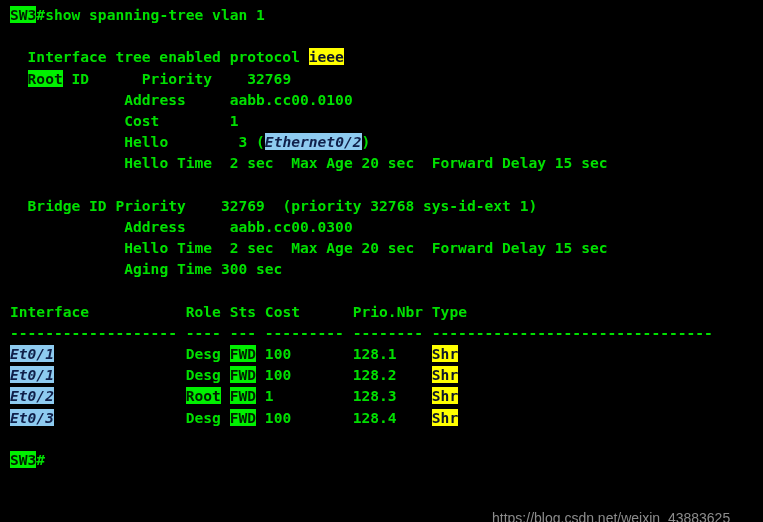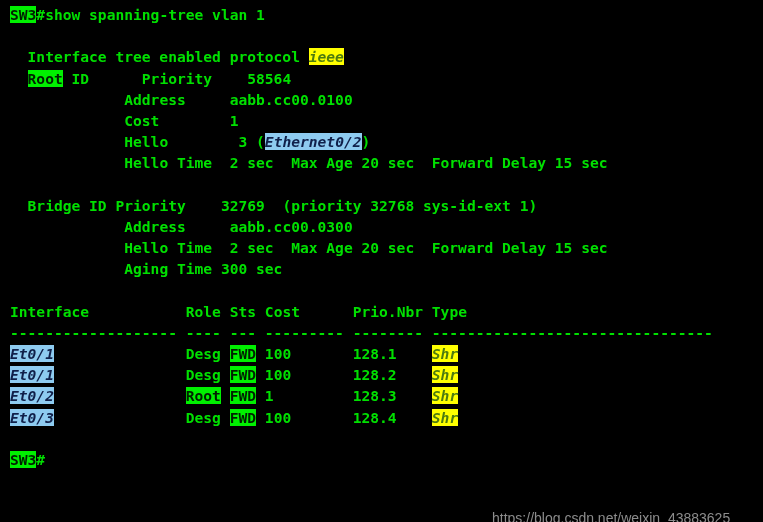--- a/index.html
+++ b/index.html
@@ -30,22 +30,21 @@
     white-space: pre;
     height: 21.2px;
     display: block;
   }
   .hl-green {
     background: #00f000;
     color: #002000;
   }
   .hl-yellow {
     background: #ffff00;
-    color: #4d7c0f;
-    font-style: italic;
+    color: #0f172a;
   }
   .hl-blue {
     background: #8ecbf0;
     color: #10204a;
     font-style: italic;
   }
   .watermark {
     position: absolute;
     left: 483px;
     top: 508px;
@@ -64,21 +63,21 @@
 <div id="terminal">
   <div class="screen">
 
     <div class="line"><span class="hl-green">SW3</span><span>#</span><span>show spanning-tree vlan 1</span></div>
 
     <div class="line"> </div>
 
 
     <div class="line"><span>  Interface tree enabled protocol </span><span class="hl-yellow">ieee</span></div>
 
-    <div class="line"><span>  </span><span class="hl-green">Root</span><span> ID</span><span>      </span><span>Priority</span><span>    </span><span>58564</span></div>
+    <div class="line"><span>  </span><span class="hl-green">Root</span><span> ID</span><span>      </span><span>Priority</span><span>    </span><span>32769</span></div>
 
     <div class="line"><span>             </span><span>Address</span><span>     </span><span>aabb.cc00.0100</span></div>
 
     <div class="line"><span>             </span><span>Cost</span><span>        </span><span>1</span></div>
 
     <div class="line"><span>             </span><span>Hello</span><span>        </span><span>3</span><span> (</span><span class="hl-blue">Ethernet0/2</span><span>)</span></div>
 
     <div class="line"><span>             </span><span>Hello Time</span><span>  2 sec  Max Age 20 sec  Forward Delay 15 sec</span></div>
 
     <div class="line"> </div>

